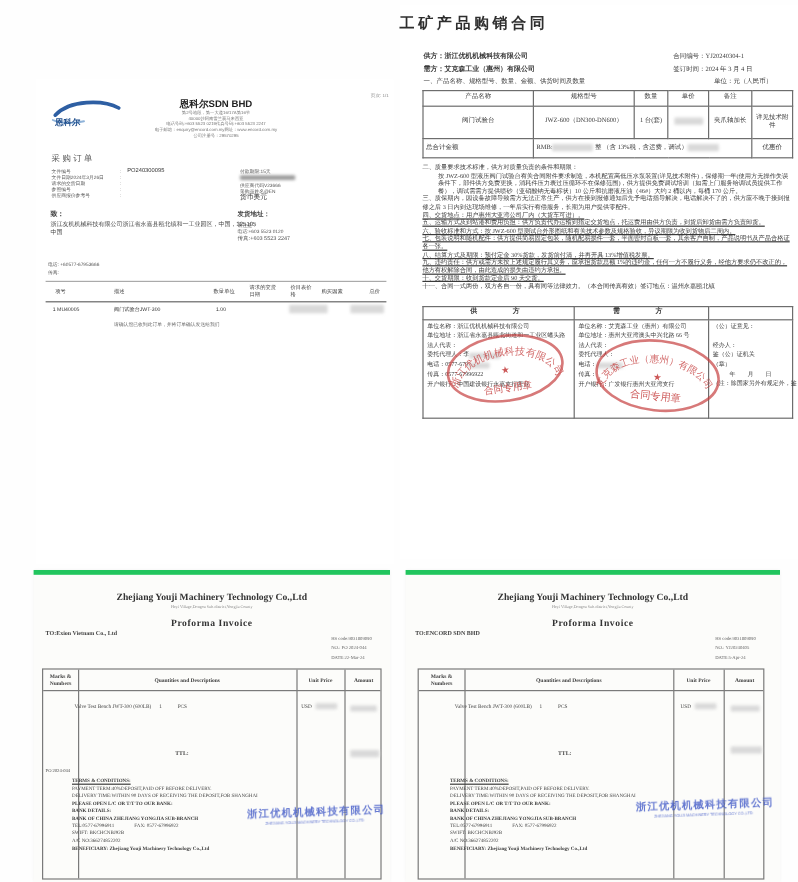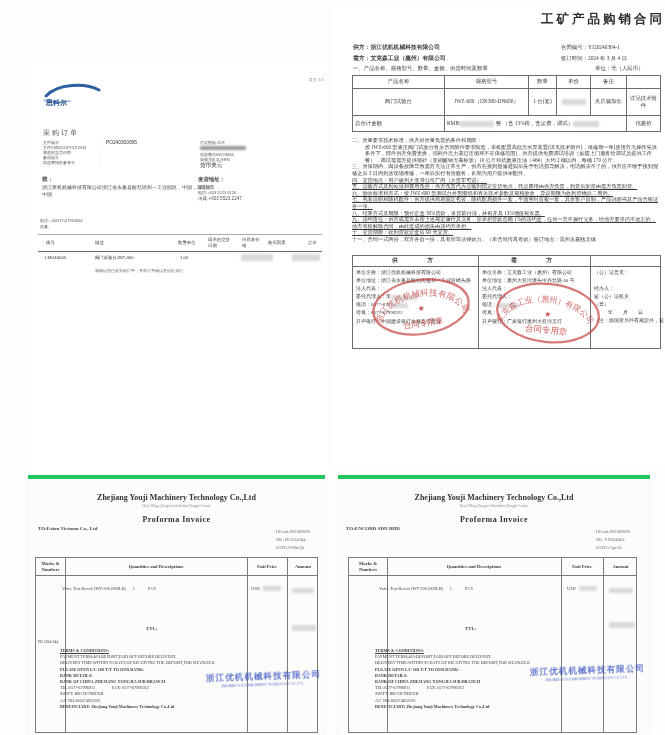--- a/index.html
+++ b/index.html
@@ -63,20 +63,28 @@
   <div class="t" style="right:4px;top:12px;font-size:3.8px;color:#888;">页次: 1/1</div>
 
   <div class="t" style="left:12px;top:16px;width:60px;height:30px;">
     <svg width="60" height="22" viewBox="0 0 60 22">
       <path d="M4,14 C16,1 44,1 57,8" stroke="#2e5fa3" stroke-width="3" fill="none" stroke-linecap="round"></path>
       <path d="M2,18 C8,21 20,21 28,19" stroke="#8fb3d9" stroke-width="1.6" fill="none" stroke-linecap="round"></path>
     </svg>
     <div style="font-size:7px;font-weight:bold;color:#1f4e8c;margin-top:-6px;margin-left:4px;">恩科尔</div>
   </div>
 
+  <div class="t ctr" style="left:60px;top:16px;width:180px;white-space:normal;">
+    <div class="company">恩科尔SDN BHD</div>
+    <div class="addr">第2号地段，第一大道16/17A第16节</div>
+    <div class="addr">40000莎阿南雪兰莪马来西亚</div>
+    <div class="addr">电话号码:+603 5523 0219传真号码:+603 5523 2247</div>
+    <div class="addr">电子邮箱：enquiry@encord.com.my网址：www.encord.com.my</div>
+    <div class="addr">公司注册号：29570295</div>
+  </div>
 
   <div class="t sect" style="left:13px;top:63px;">采购订单</div>
 
   <div class="t" style="left:13px;top:74px;">文件编号</div>
   <div class="t" style="left:13px;top:79px;">文件日期2024年3月26日</div>
   <div class="t" style="left:13px;top:84px;">请求的交货日期</div>
   <div class="t" style="left:13px;top:89px;">参照编号</div>
   <div class="t" style="left:13px;top:94px;">供应商报价参考号</div>
   <div class="t" style="left:70px;top:74px;color:#888;">:</div>
   <div class="t" style="left:70px;top:79px;color:#888;">:</div>
@@ -115,21 +123,21 @@
 
   <div class="t" style="left:14px;top:189px;font-size:4.3px;color:#333;">1  MU40005</div>
   <div class="t" style="left:65px;top:189px;font-size:4.3px;color:#333;">阀门试验台JWT-300</div>
   <div class="t" style="left:150px;top:189px;font-size:4.3px;color:#333;">1.00</div>
   <div class="blur" style="left:211px;top:188px;width:32px;height:7px;"></div>
   <div class="blur" style="left:262px;top:188px;width:28px;height:7px;"></div>
   <div class="t" style="left:65px;top:202px;font-size:4px;color:#666;">请确认您已收到此订单，并将订单确认发送给我们</div>
 </section>
 
 <section class="pg ct">
-  <div class="t title" style="left:0;top:8px;width:332px;text-align:right;">工矿产品购销合同</div>
+  <div class="t title" style="left:0;top:8px;width:332px;text-align:left;">工矿产品购销合同</div>
 
   <div class="t hdr" style="left:20px;top:40px;">供方：浙江优机机械科技有限公司</div>
   <div class="t hdr2" style="left:228px;top:40px;">合同编号：YJ20240304-1</div>
   <div class="t hdr" style="left:20px;top:50.5px;">需方：艾克森工业（惠州）有限公司</div>
   <div class="t hdr2" style="left:228px;top:50.5px;">签订时间：2024 年 3 月 4 日</div>
   <div class="t hdr2" style="left:20px;top:61px;">一、产品名称、规格型号、数量、金额、供货时间及数量</div>
   <div class="t hdr2" style="left:262px;top:61px;">单位：元（人民币）</div>
 
   <table class="t" style="left:19px;top:71px;width:308px;">
     <tbody>

